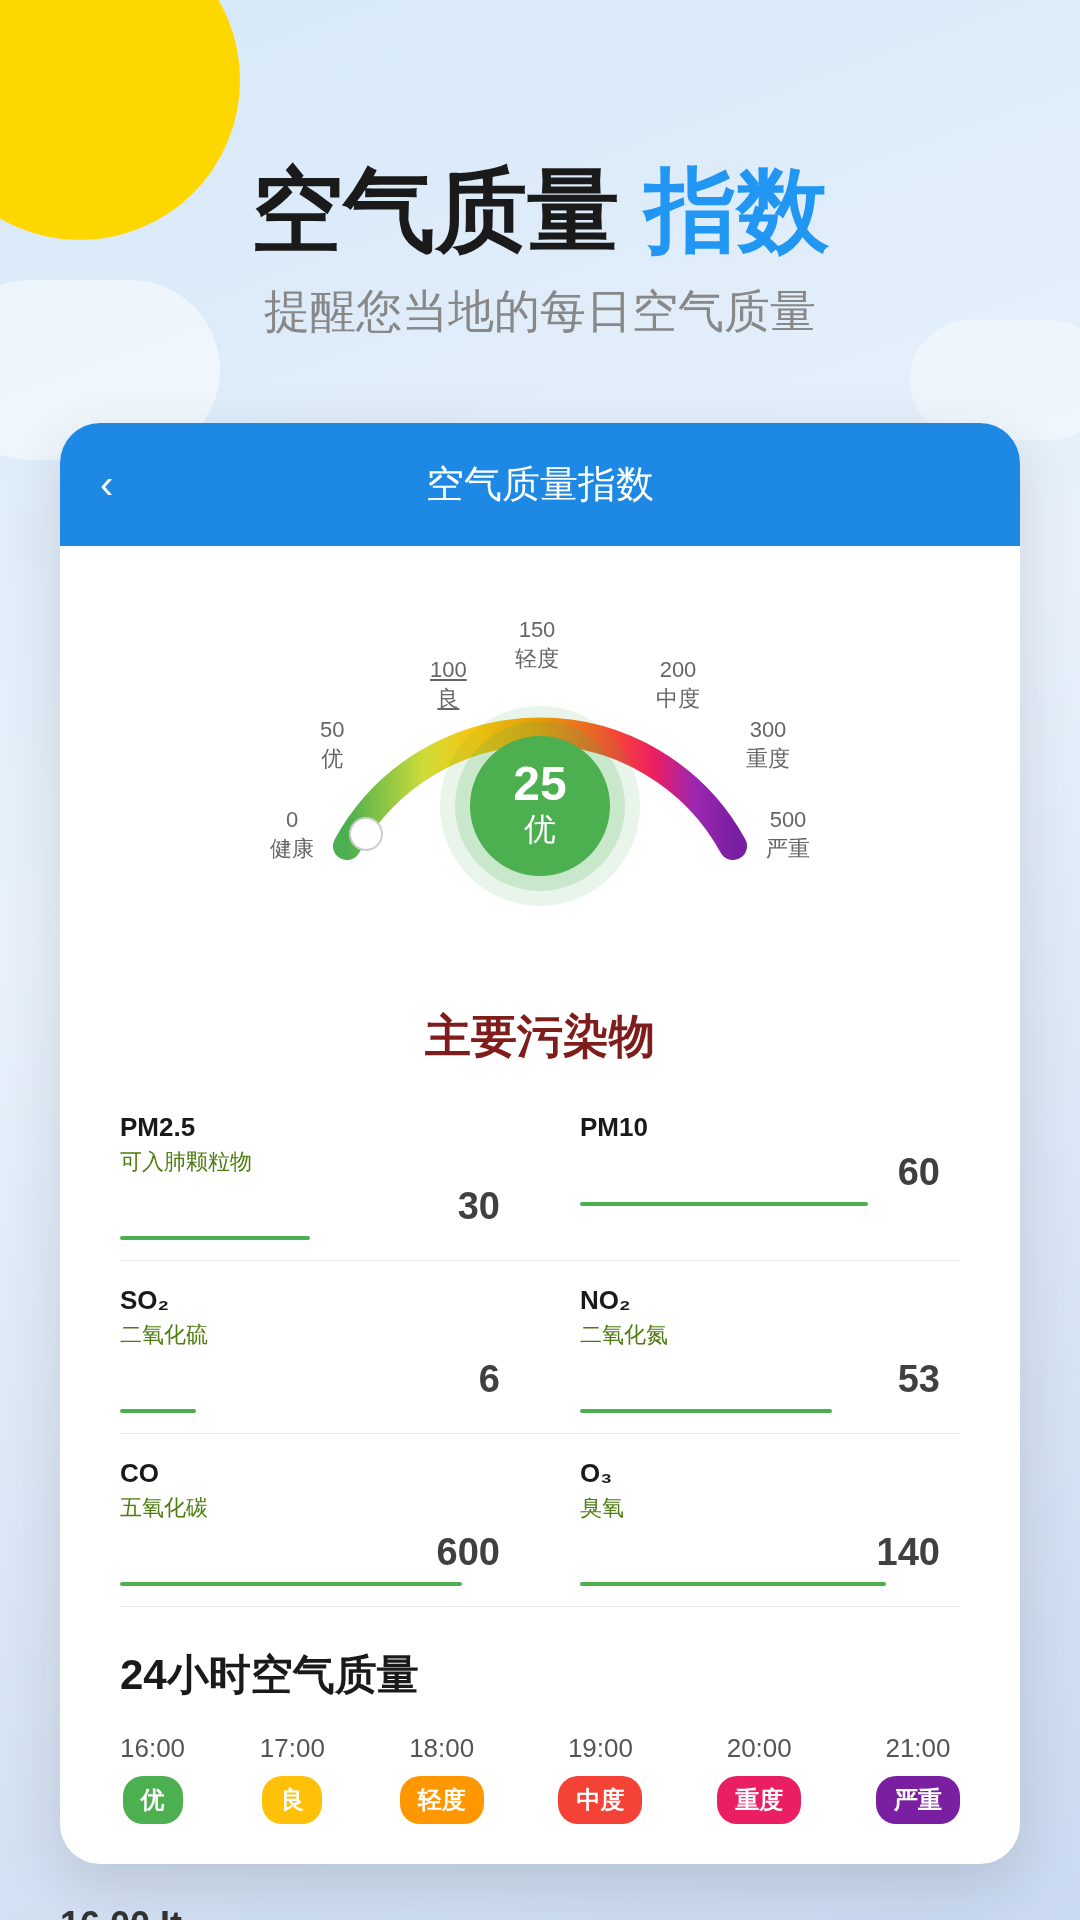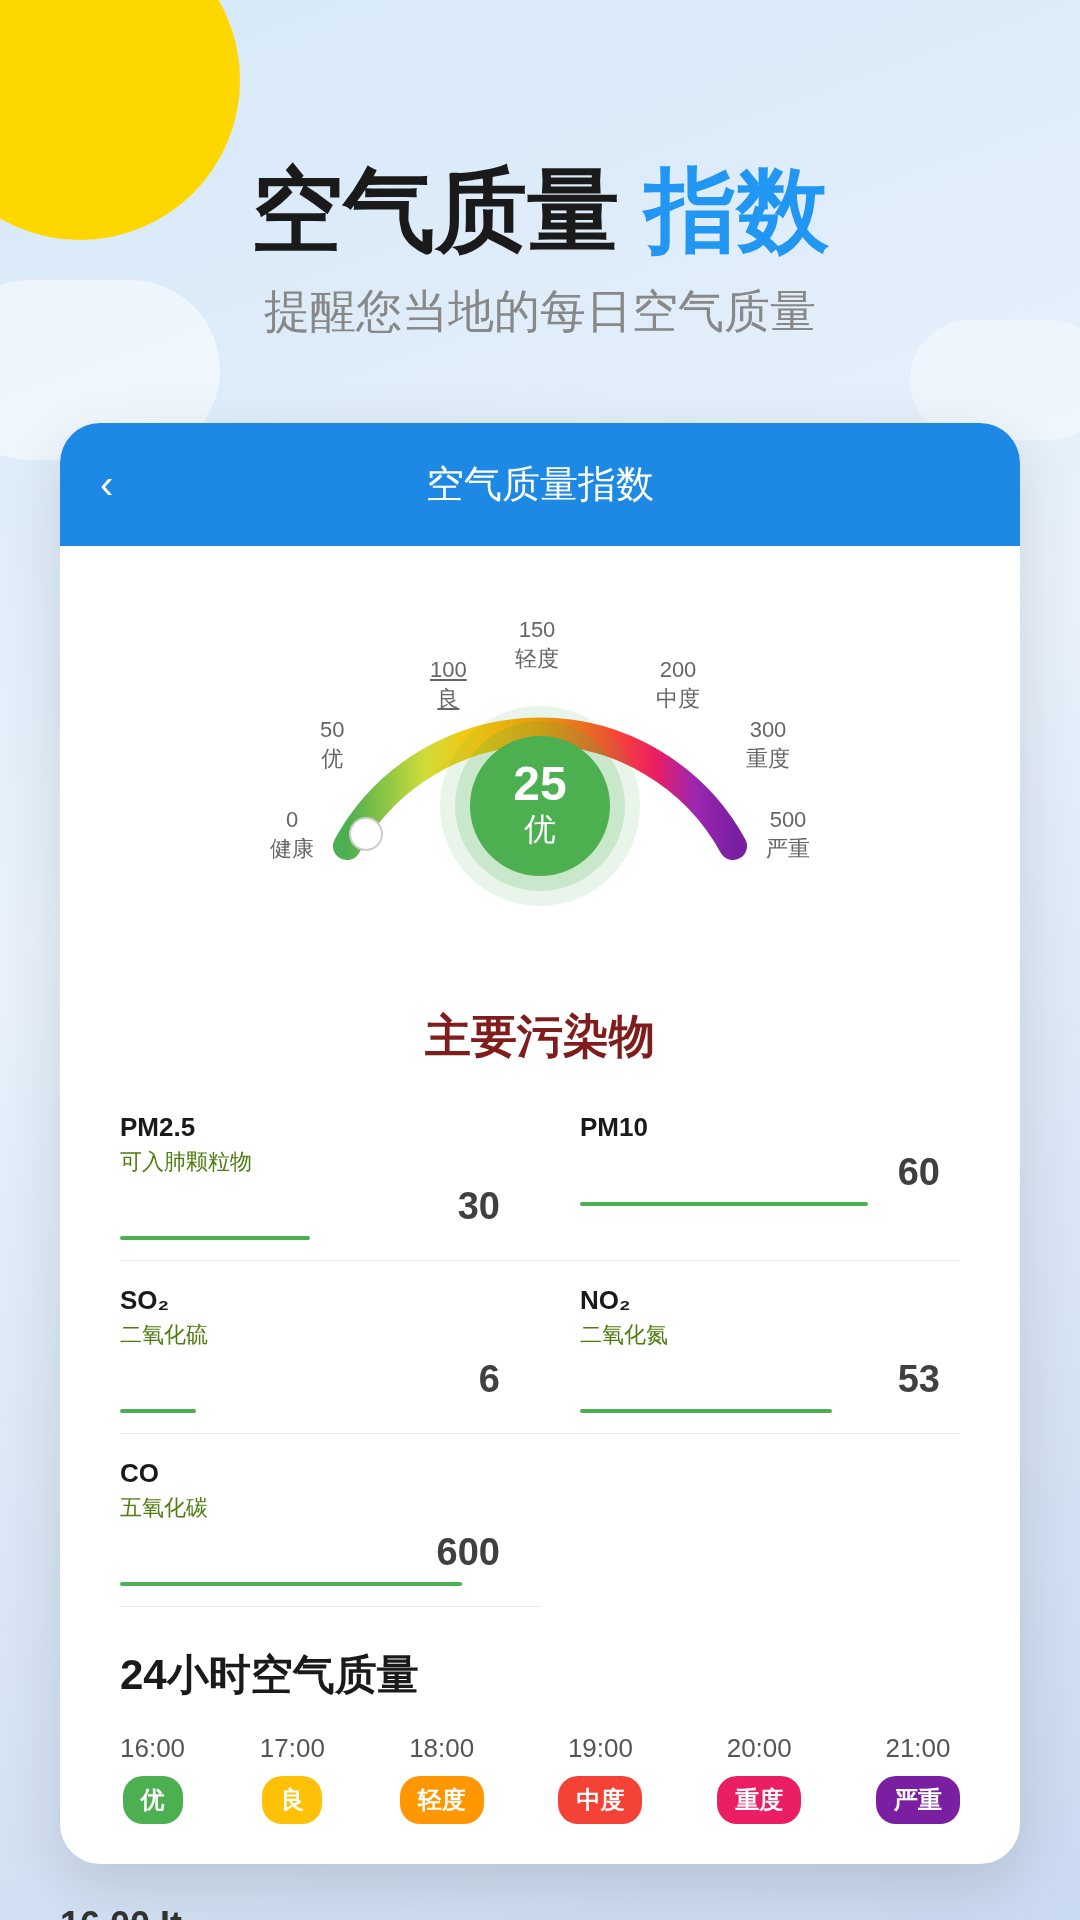--- a/index.html
+++ b/index.html
@@ -403,20 +403,28 @@
 
     <div class="pollutant-item">
       <div class="pollutant-name">CO</div>
       <div class="pollutant-sub">五氧化碳</div>
       <div class="pollutant-value-row">
         <span class="pollutant-value">600</span>
       </div>
       <div class="pollutant-bar" style="width:90%;"></div>
     </div>
 
+    <div class="pollutant-item">
+      <div class="pollutant-name">O₃</div>
+      <div class="pollutant-sub">臭氧</div>
+      <div class="pollutant-value-row">
+        <span class="pollutant-value">140</span>
+      </div>
+      <div class="pollutant-bar" style="width:85%;"></div>
+    </div>
 
   </div>
 
   <div class="hourly-section">
     <div class="hourly-title">24小时空气质量</div>
     <div class="hourly-row">
 
       <div class="hourly-item">
         <span class="hourly-time">16:00</span>
         <span class="hourly-badge badge-you">优</span>

